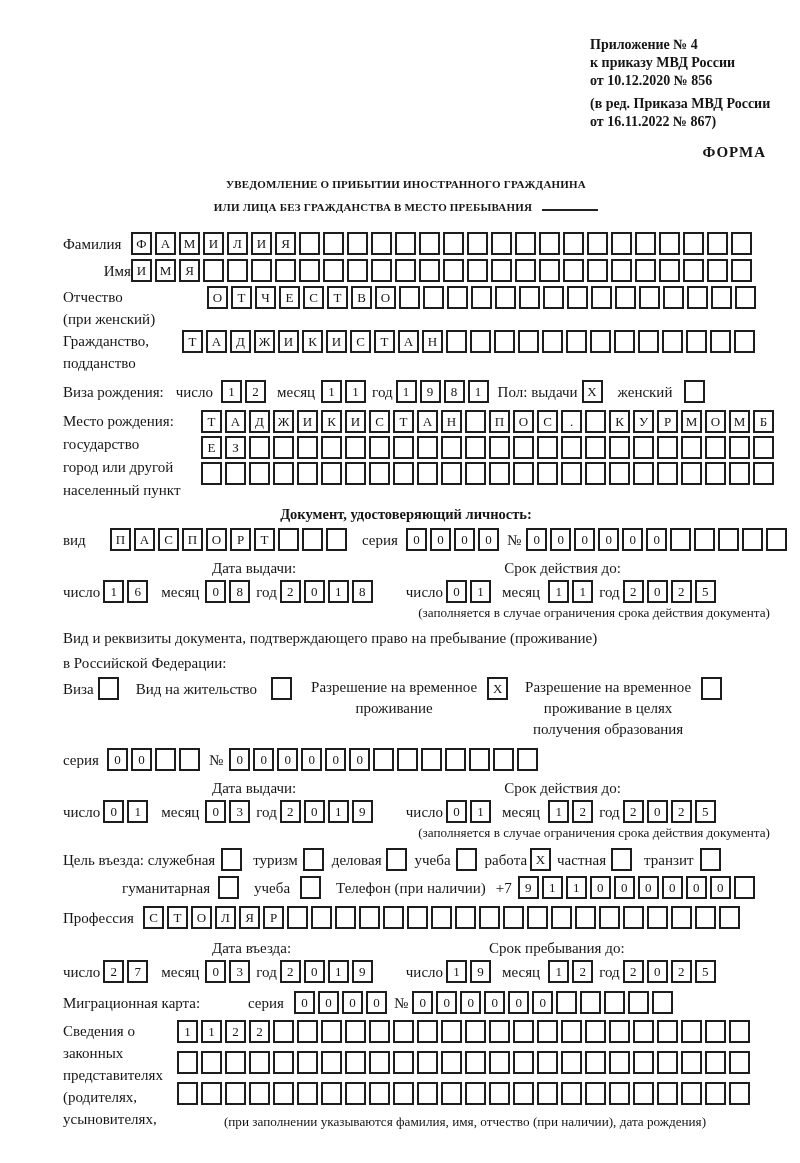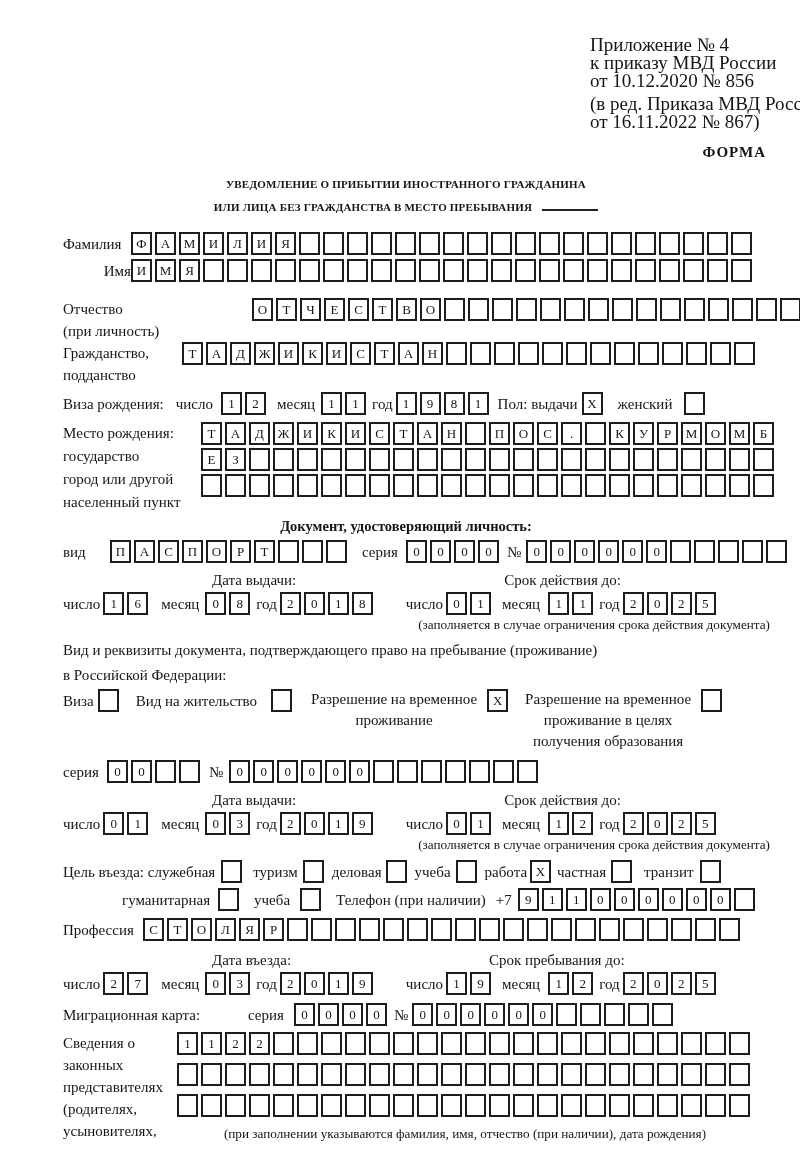--- a/index.html
+++ b/index.html
@@ -2,21 +2,21 @@
 <html><head>
 <meta charset="utf-8">
 <style>
   html,body{margin:0;padding:0;}
   body{
     width:800px;height:1163px;overflow:hidden;background:#ffffff;color:#151515;
     font-family:"Liberation Serif","DejaVu Serif",serif;
     -webkit-font-smoothing:antialiased;
   }
   .page{box-sizing:border-box;width:800px;height:1163px;padding:36px 30px 0 42px;position:relative;}
-  .annex{margin-left:548px;font-size:19px;line-height:18px;}
+  .annex{margin-left:548px;font-size:14px;line-height:18px;font-weight:bold;}
   .annex .line{white-space:nowrap;}
   .annex .ed{margin-top:5px;}
   .forma{text-align:right;font-weight:bold;font-size:15px;margin-top:13px;padding-right:4px;letter-spacing:1px;}
   .title{text-align:center;font-weight:bold;font-size:11px;line-height:22px;margin-top:12px;letter-spacing:.2px;}
   .blankline{display:inline-block;width:56px;border-bottom:2px solid #222;height:14px;margin-left:10px;}
   .sec{font-weight:bold;font-size:14.6px;margin-top:20px;letter-spacing:.2px;word-spacing:2px;white-space:nowrap;}
   #form-body{margin-top:14px;}
   .row{display:flex;align-items:flex-start;}
   .row.center{justify-content:center;}
   .row.end{justify-content:flex-end;}
@@ -116,24 +116,24 @@
           <div class="cell"></div>
           <div class="cell"></div>
           <div class="cell"></div>
           <div class="cell"></div>
           <div class="cell"></div>
           <div class="cell"></div>
           <div class="cell"></div>
           <div class="cell"></div>
         </div>
       </div>
-      <div class="row" style="margin-top: 15px; padding-left: 21px; gap: 45px;">
+      <div class="row" style="margin-top: 3px; padding-left: 21px;">
         <div class="lines" style="width: 144px;">
           <span class="t">Отчество</span>
-          <span class="t">(при личность)</span>
+          <span class="t">(при женский)</span>
         </div>
         <div class="cells">
           <div class="cell">О</div>
           <div class="cell">Т</div>
           <div class="cell">Ч</div>
           <div class="cell">Е</div>
           <div class="cell">С</div>
           <div class="cell">Т</div>
           <div class="cell">В</div>
           <div class="cell">О</div>

